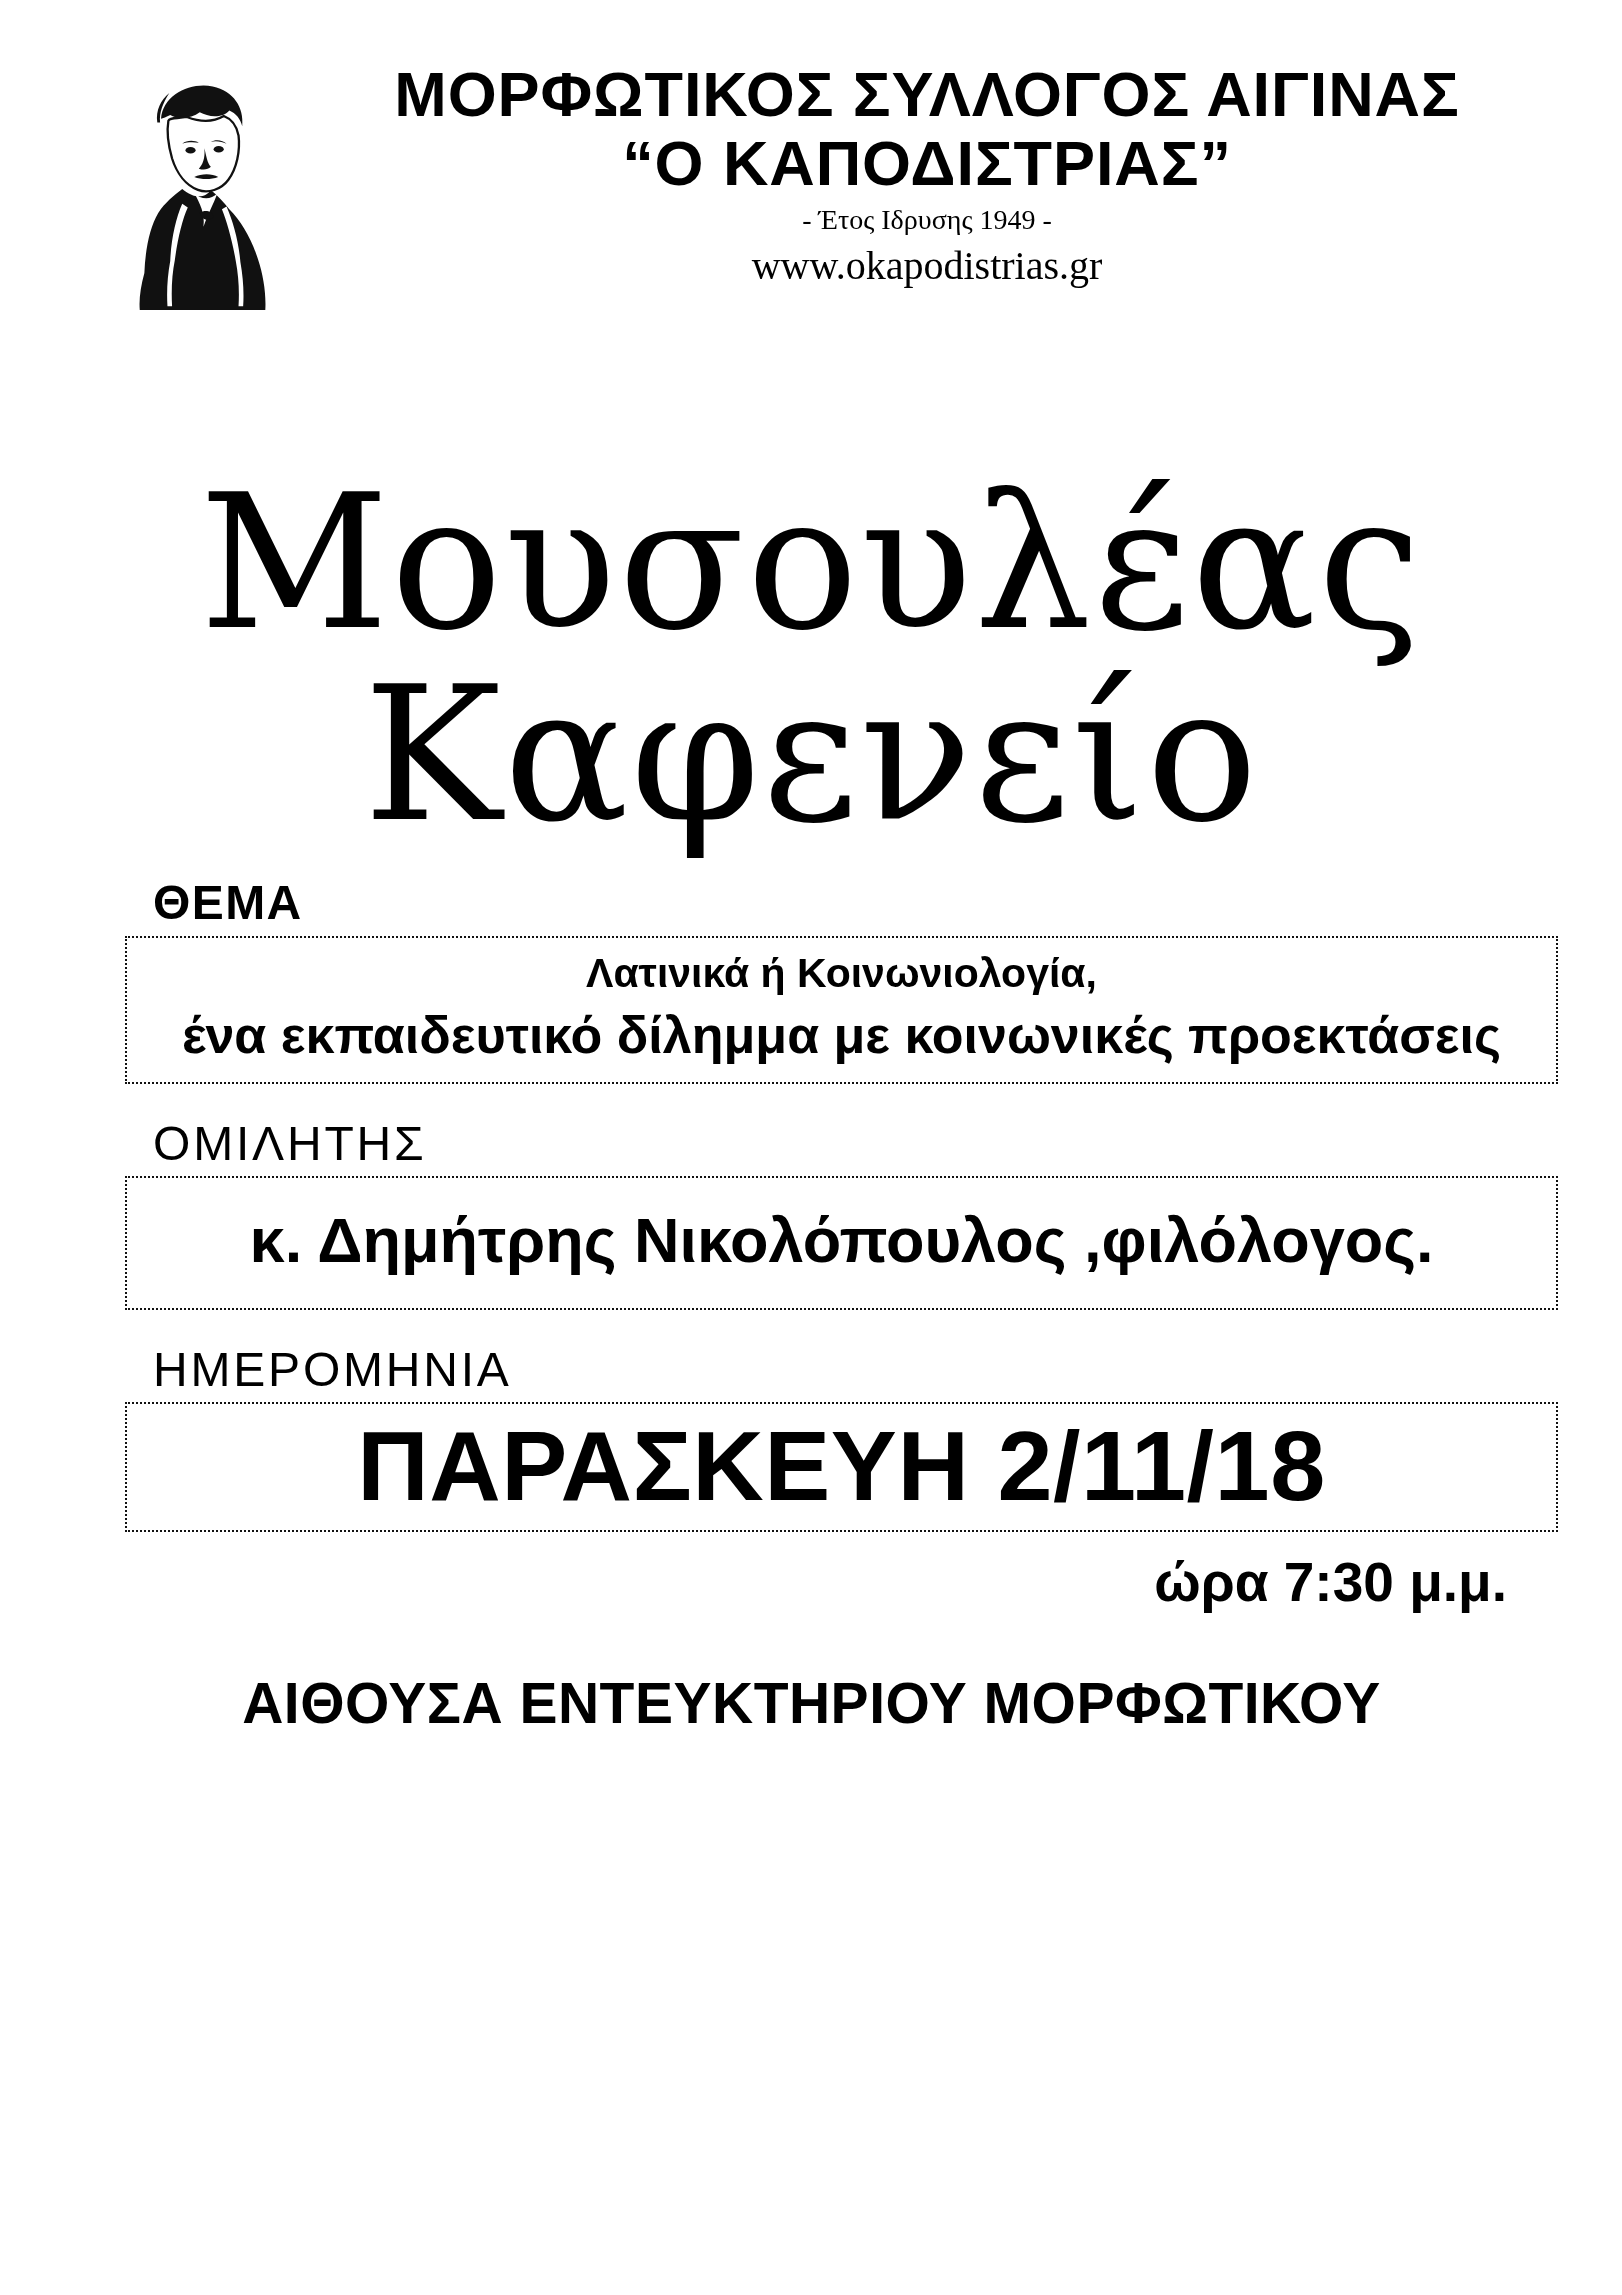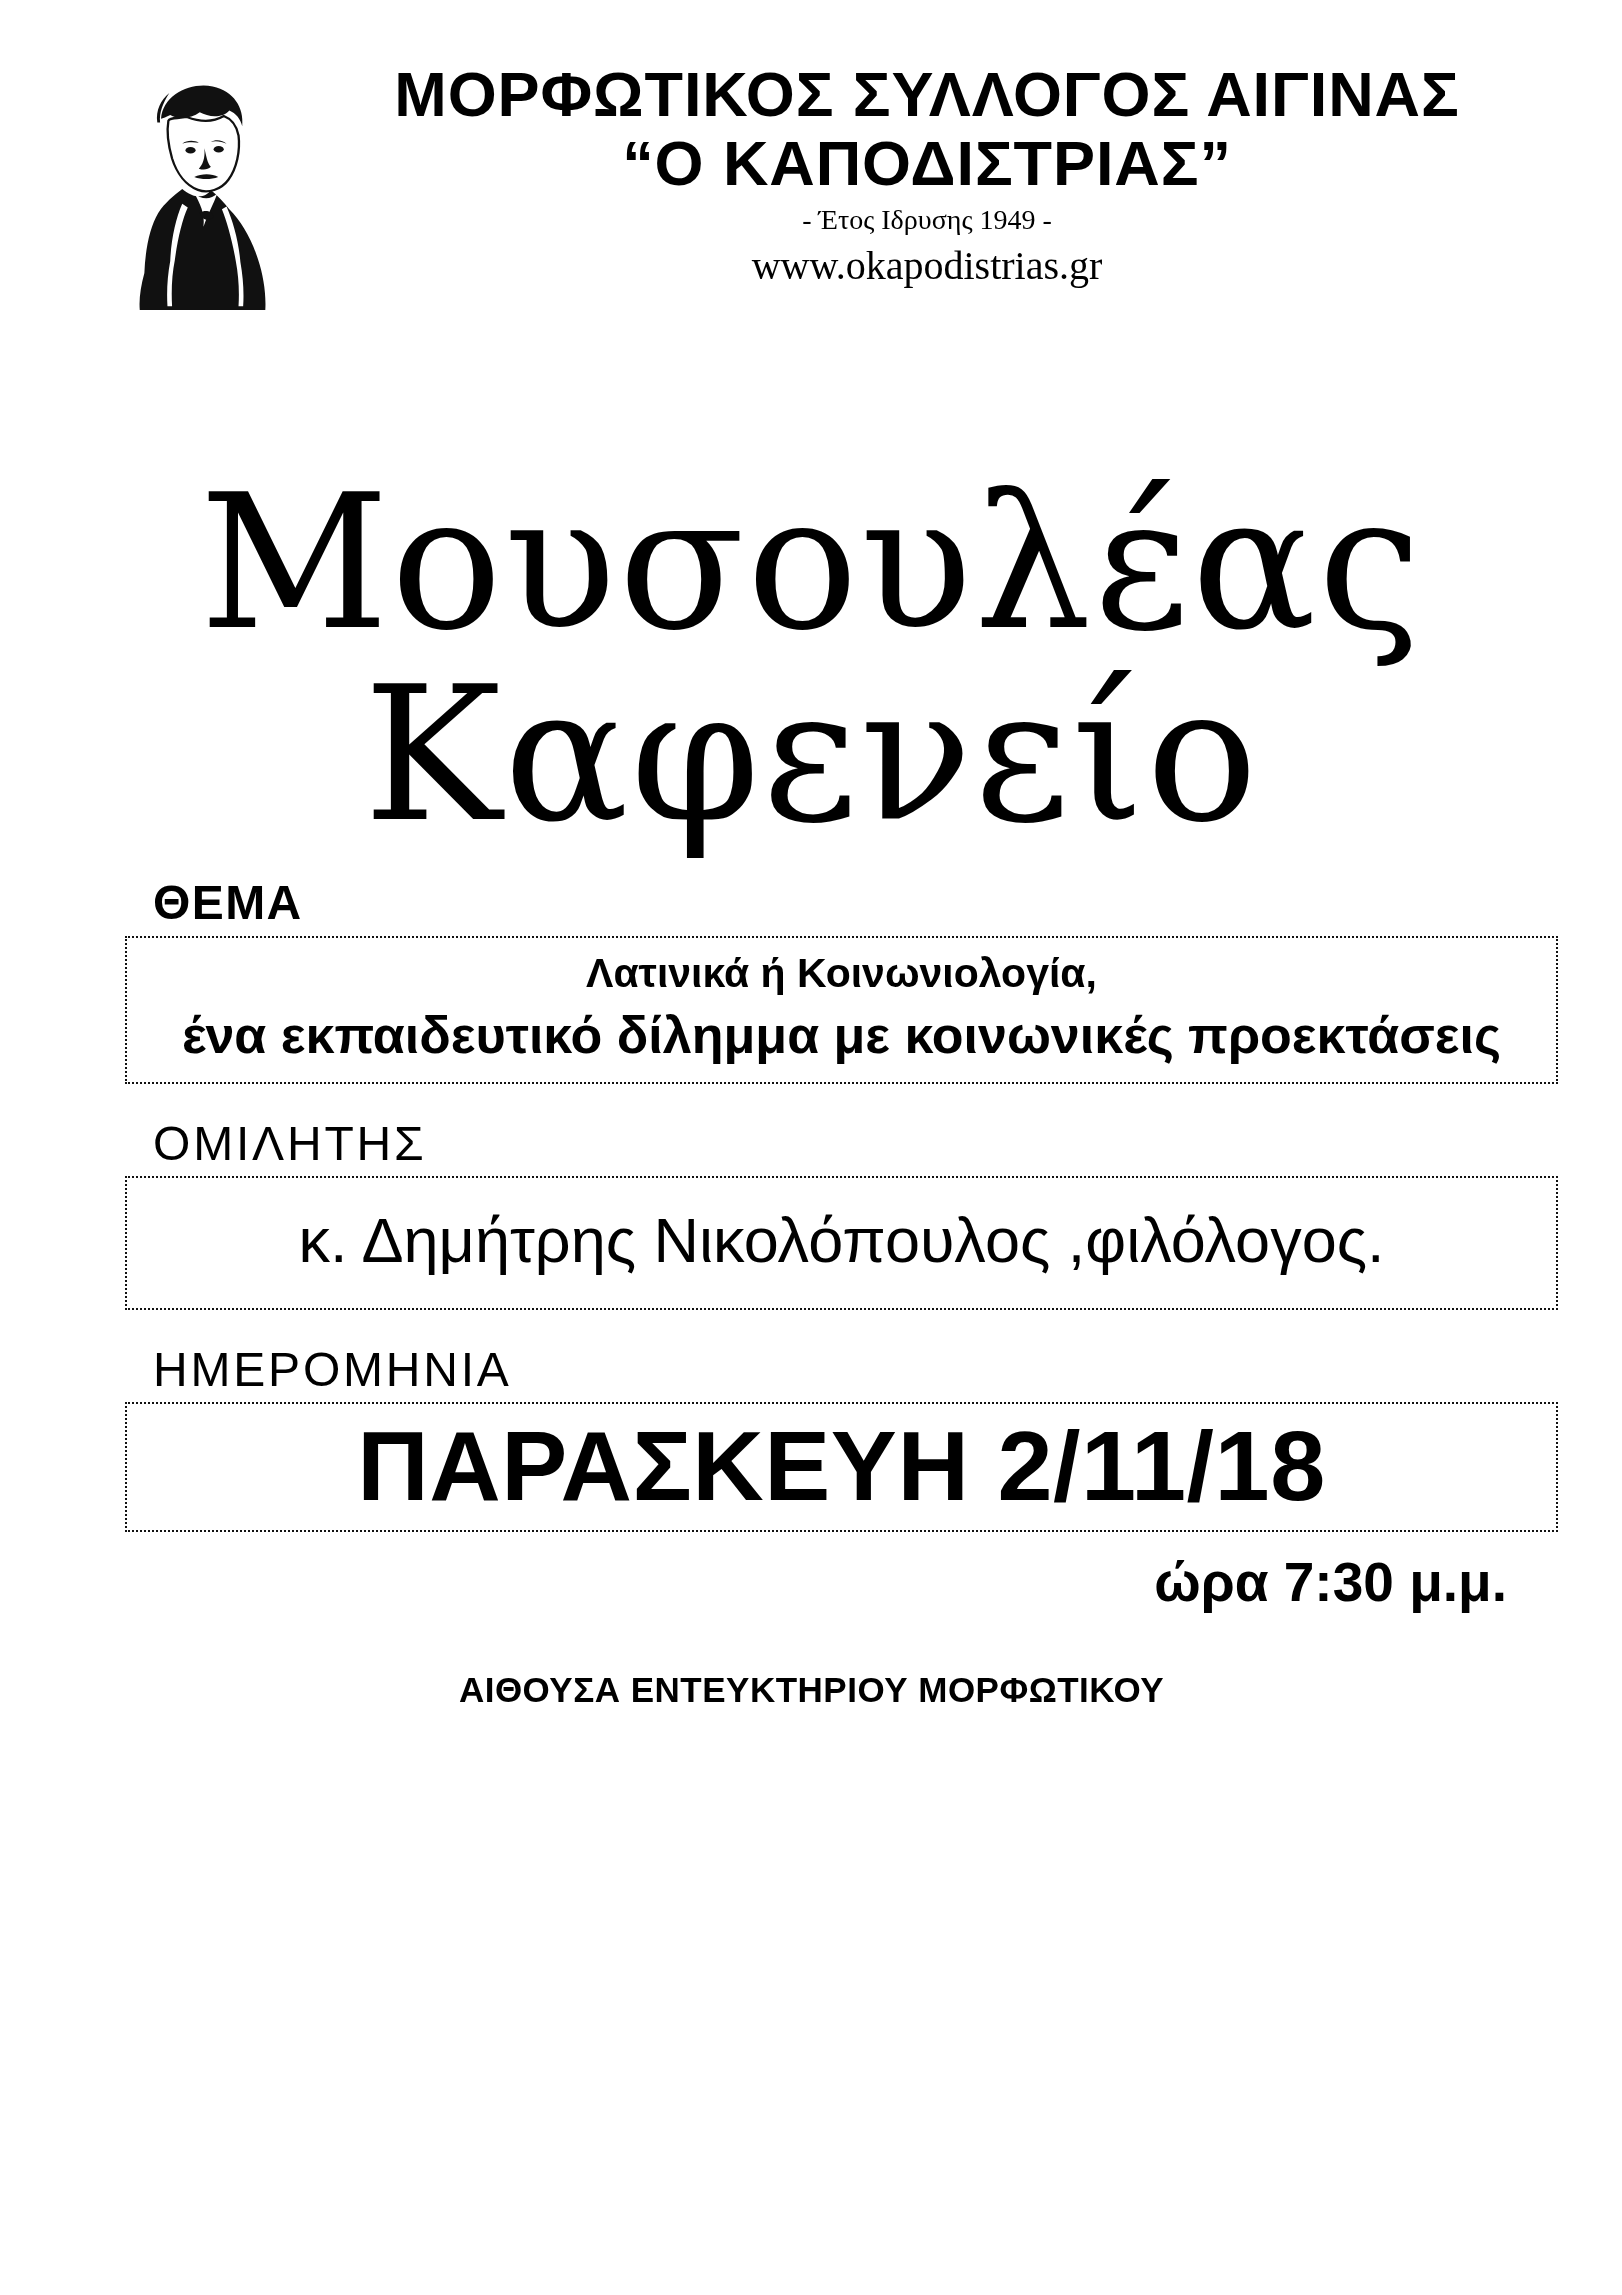--- a/index.html
+++ b/index.html
@@ -128,21 +128,21 @@
     font-size: 52px;
     line-height: 1.2;
     margin-top: 6.5px;
   }
 
   .speaker-box {
     padding: 28px 14px 32px 14px;
   }
   .speaker-name {
     font-family: "Liberation Sans", sans-serif;
-    font-weight: normal;
+    font-weight: bold;
     font-size: 63px;
     line-height: 1.1;
     white-space: nowrap;
   }
 
   .date-box {
     padding: 9.3px 14px 12px 14px;
   }
   .date-value {
     font-family: "Liberation Sans", sans-serif;
@@ -162,21 +162,21 @@
   }
 
   
   .footer {
     margin-top: 56px;
     text-align: center;
   }
   .venue {
     font-family: "Liberation Sans", sans-serif;
     font-weight: bold;
-    font-size: 35px;
+    font-size: 57px;
     letter-spacing: 0.5px;
   }
   .info {
     font-family: "Liberation Sans", sans-serif;
     font-size: 48px;
     margin-top: 12px;
   }
 </style>
 </head>
 <body>

